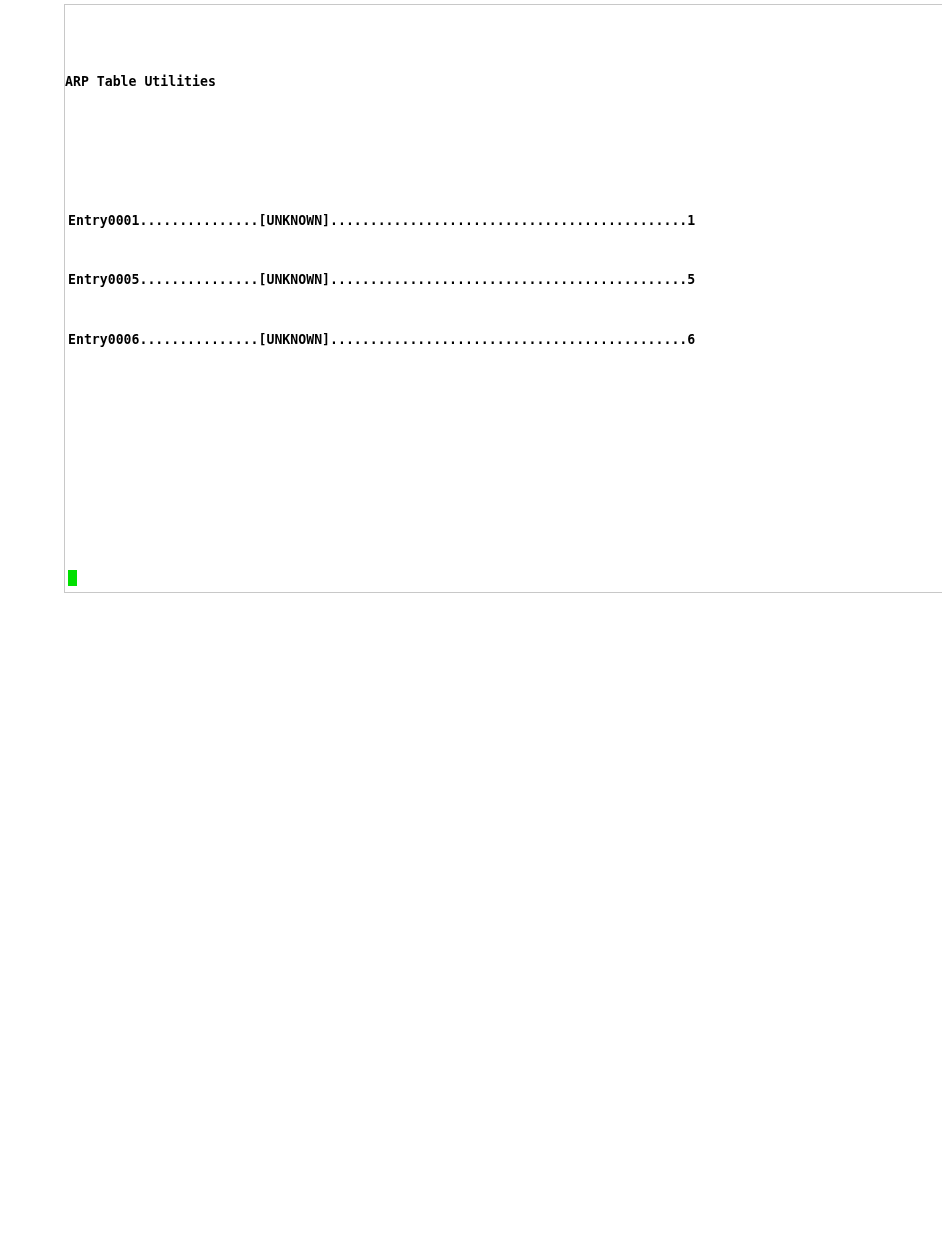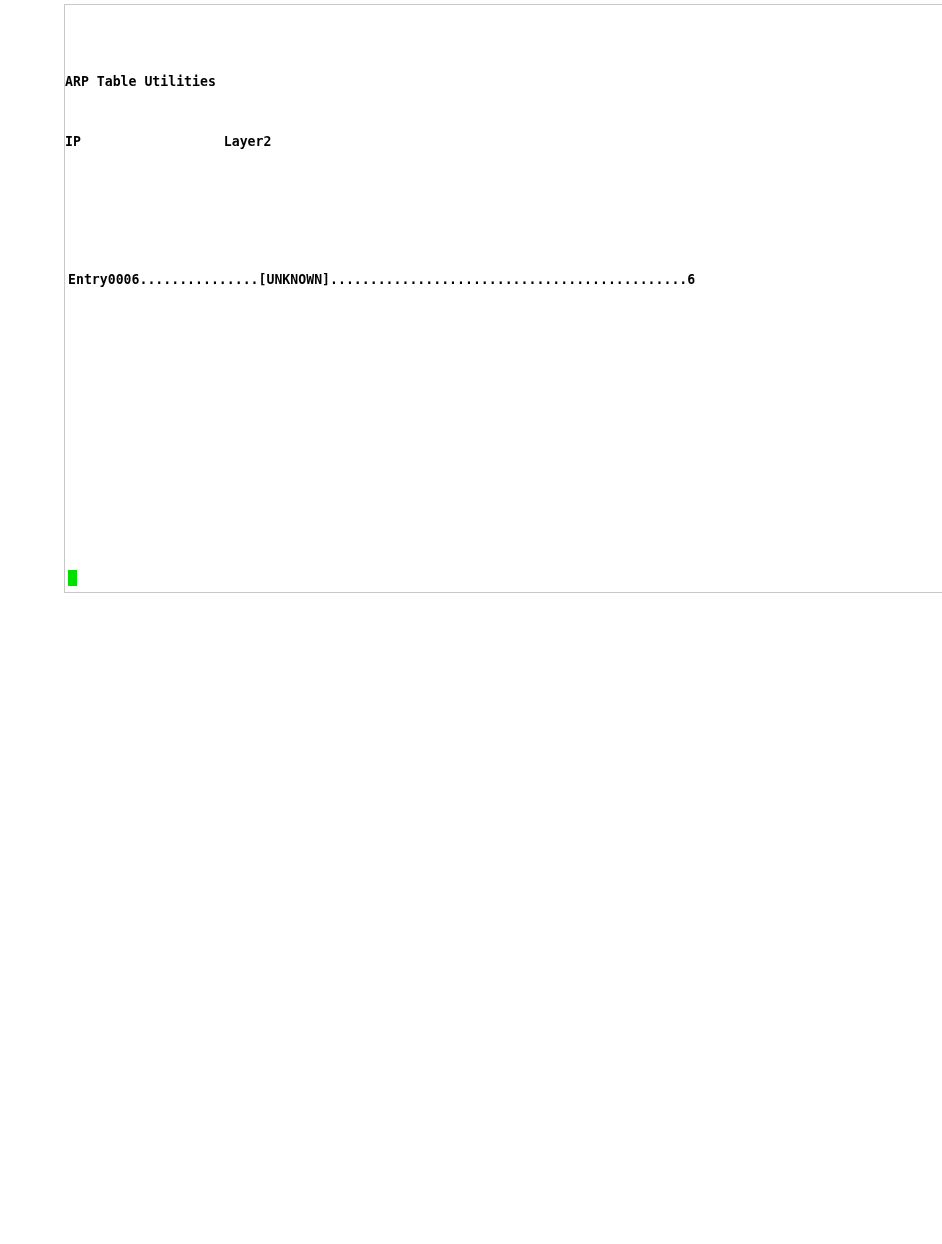--- a/index.html
+++ b/index.html
@@ -64,23 +64,24 @@
     padding-left: 264px;
   }
 </style>
 </head>
 <body>
 
 <div id="terminal-window">
   <div class="screen">
 
     <div class="line center indent-title">ARP Table Utilities</div>
-    <div class="line center indent-subtitle">IP                  Layer2</div>
     <div class="blank"></div>
 
+    <div class="line">Entry0001...............[UNKNOWN].............................................1</div>
+    <div class="line">Entry0005...............[UNKNOWN].............................................5</div>
     <div class="line">Entry0006...............[UNKNOWN].............................................6</div>
     
     
     
     
     
     
 
     
     

